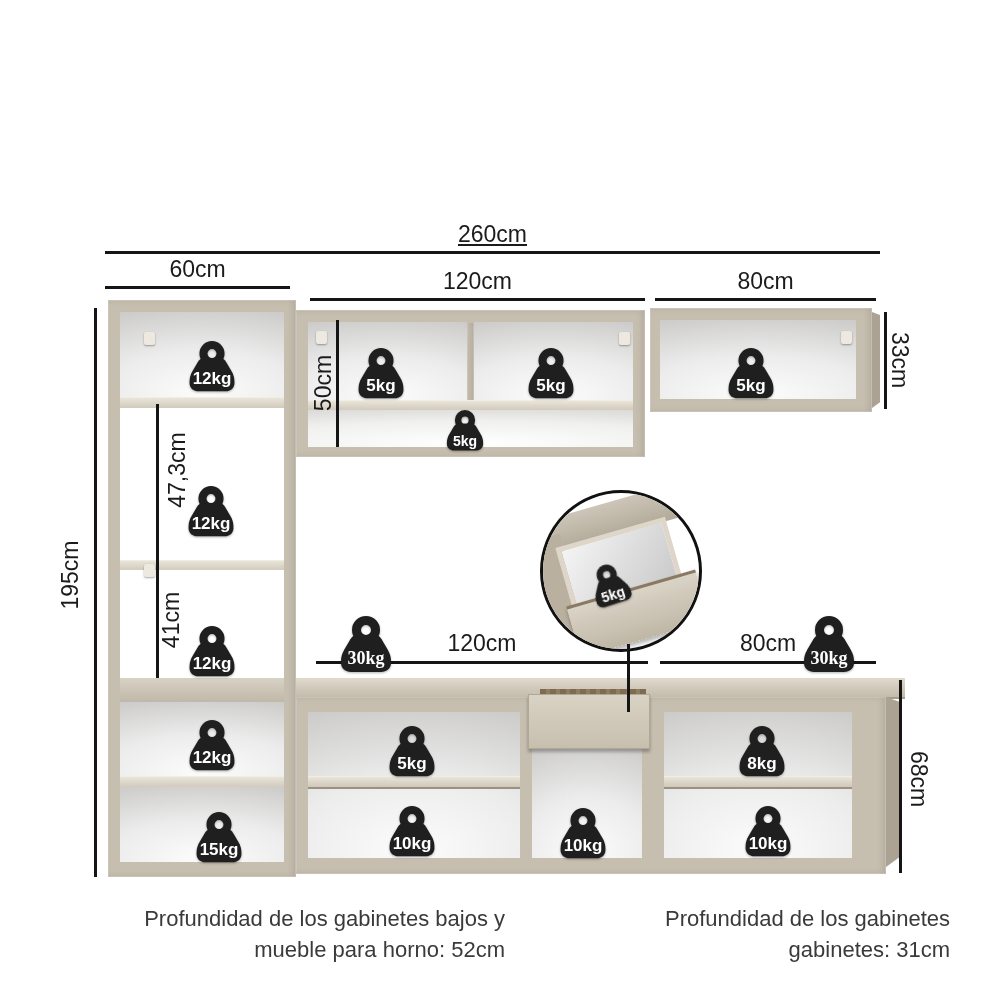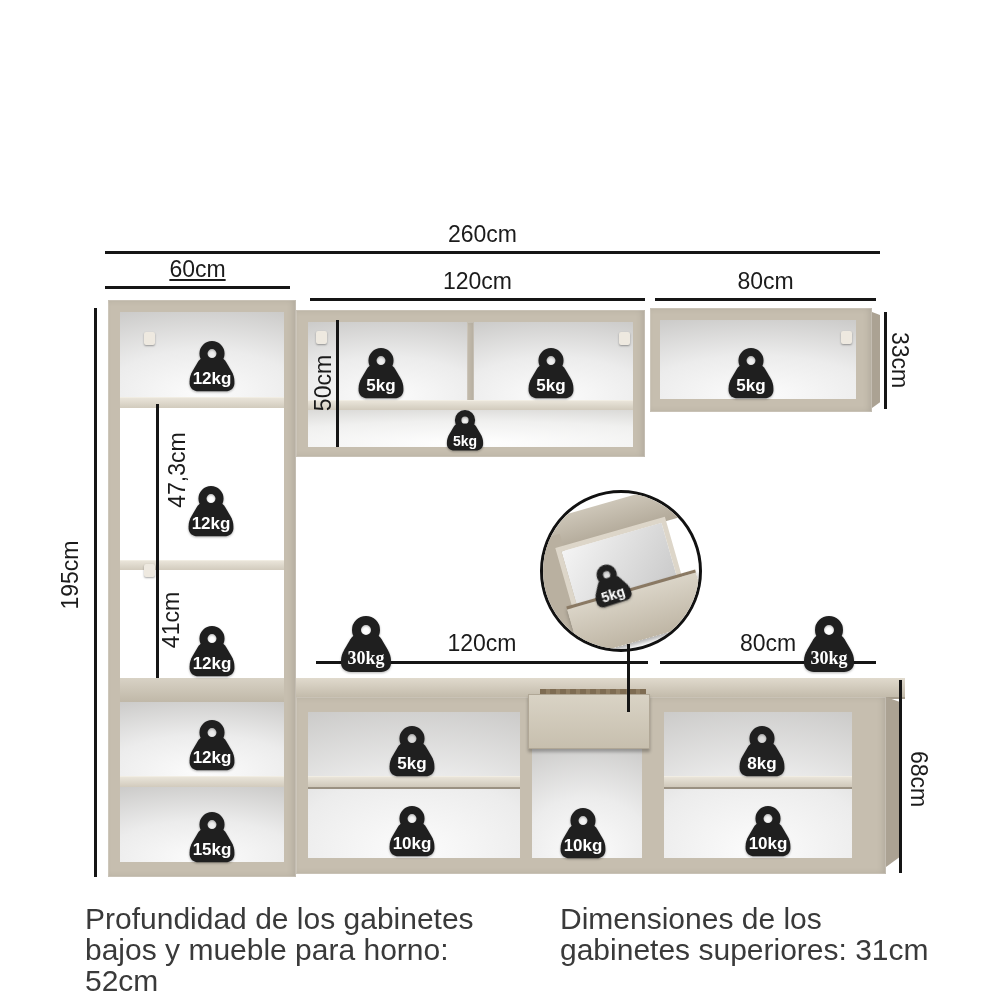--- a/index.html
+++ b/index.html
@@ -39,21 +39,21 @@
          background:#fff;overflow:hidden;z-index:5;}
   .inset>div{position:absolute;}
   .ins-top{left:-18px;top:12px;width:152px;height:34px;background:linear-gradient(#cdc6b8,#b2a999);transform:rotate(-16deg);}
   .ins-side{left:-34px;top:48px;width:70px;height:130px;background:#b9b0a0;transform:rotate(-16deg);}
   .ins-cavity{left:20px;top:38px;width:104px;height:62px;background:linear-gradient(135deg,#f4f4f4,#c9c9c9);
               border:5px solid #ddd6c9;transform:rotate(-16deg);}
   .ins-front{left:28px;top:94px;width:134px;height:50px;background:linear-gradient(#dad4c7,#bfb6a5);
              border-top:3px solid #8a7963;transform:rotate(-16deg);box-shadow:0 3px 4px rgba(0,0,0,.3);}
   .vconnect{left:627px;top:644px;width:3px;height:68px;background:#151515;z-index:6;}
   
-  .caption{font-size:30px;line-height:31px;color:#3a3a3a;text-align:left;}
+  .caption{font-size:22px;line-height:31px;color:#3a3a3a;text-align:right;}
 </style>
 </head>
 <body>
 
 <div class="stage">
 
 
   <div class="abs panel" style="left:108px;top:300px;width:188px;height:577px;">
     <div class="abs interior" style="left:12px;top:12px;width:164px;height:85px;"></div>
     <div class="abs shelf" style="left:12px;top:97px;width:164px;height:11px;"></div>
@@ -112,35 +112,35 @@
   <div class="abs dline" style="left:655px;top:298px;width:221px;height:3px;"></div>
   <div class="abs dline" style="left:94px;top:308px;width:3px;height:569px;"></div>
   <div class="abs dline" style="left:156px;top:404px;width:3px;height:162px;"></div>
   <div class="abs dline" style="left:156px;top:566px;width:3px;height:112px;"></div>
   <div class="abs dline" style="left:336px;top:320px;width:3px;height:127px;"></div>
   <div class="abs dline" style="left:884px;top:312px;width:3px;height:97px;"></div>
   <div class="abs dline" style="left:899px;top:680px;width:3px;height:193px;"></div>
   <div class="abs dline" style="left:316px;top:661px;width:332px;height:3px;"></div>
   <div class="abs dline" style="left:660px;top:661px;width:216px;height:3px;"></div>
 
-  <div class="abs dlab" style="left:95px;width:775px;top:221px;">260cm</div>
-  <div class="abs dlab" style="left:105px;width:185px;top:256px;text-decoration:underline;">60cm</div>
+  <div class="abs dlab" style="left:105px;width:775px;top:221px;text-decoration:underline;">260cm</div>
+  <div class="abs dlab" style="left:105px;width:185px;top:256px;">60cm</div>
   <div class="abs dlab" style="left:310px;width:335px;top:268px;">120cm</div>
   <div class="abs dlab" style="left:655px;width:221px;top:268px;">80cm</div>
   <div class="abs dlab" style="left:316px;width:332px;top:630px;">120cm</div>
   <div class="abs dlab" style="left:660px;width:216px;top:630px;">80cm</div>
   <div class="abs dlab vlab rccw" style="left:10px;top:563px;">195cm</div>
   <div class="abs dlab vlab rccw" style="left:117px;top:458px;">47,3cm</div>
   <div class="abs dlab vlab rccw" style="left:111px;top:608px;">41cm</div>
   <div class="abs dlab vlab rccw" style="left:263px;top:371px;">50cm</div>
   <div class="abs dlab vlab rcw" style="left:840px;top:348px;">33cm</div>
   <div class="abs dlab vlab rcw" style="left:859px;top:767px;">68cm</div>
 
   <div class="abs caption" style="left:85px;top:903px;width:420px;">Profundidad de los gabinetes bajos y mueble para horno: 52cm</div>
-  <div class="abs caption" style="left:560px;top:903px;width:390px;">Dimensiones de los gabinetes superiores: 31cm</div>
+  <div class="abs caption" style="left:560px;top:903px;width:390px;">Profundidad de los gabinetes gabinetes: 31cm</div>
 
 <div class="weight w-std" style="left: 185px; top: 341px;">
       <svg viewBox="0 0 60 58">
         <circle cx="30" cy="14" r="9.5" fill="none" stroke="#1f1f1f" stroke-width="9"></circle>
         <path fill="#1f1f1f" d="M21 19 H39 C42 19 44 20.5 45.6 23.2 L51.5 33.2 C53.8 37.2 55 40.6 55 45 V47 C55 52.5 50.5 56 45 56 H15 C9.5 56 5 52.5 5 47 V45 C5 40.6 6.2 37.2 8.5 33.2 L14.4 23.2 C16 20.5 18 19 21 19 Z"></path>
       </svg>
       <span class="wlabel">12kg</span>
     </div>
     <div class="weight w-std" style="left: 184px; top: 486px;">
       <svg viewBox="0 0 60 58">
@@ -156,21 +156,21 @@
       </svg>
       <span class="wlabel">12kg</span>
     </div>
     <div class="weight w-std" style="left: 185px; top: 720px;">
       <svg viewBox="0 0 60 58">
         <circle cx="30" cy="14" r="9.5" fill="none" stroke="#1f1f1f" stroke-width="9"></circle>
         <path fill="#1f1f1f" d="M21 19 H39 C42 19 44 20.5 45.6 23.2 L51.5 33.2 C53.8 37.2 55 40.6 55 45 V47 C55 52.5 50.5 56 45 56 H15 C9.5 56 5 52.5 5 47 V45 C5 40.6 6.2 37.2 8.5 33.2 L14.4 23.2 C16 20.5 18 19 21 19 Z"></path>
       </svg>
       <span class="wlabel">12kg</span>
     </div>
-    <div class="weight w-std" style="left: 185px; top: 812px;">
+    <div class="weight w-std" style="left: 192px; top: 812px;">
       <svg viewBox="0 0 60 58">
         <circle cx="30" cy="14" r="9.5" fill="none" stroke="#1f1f1f" stroke-width="9"></circle>
         <path fill="#1f1f1f" d="M21 19 H39 C42 19 44 20.5 45.6 23.2 L51.5 33.2 C53.8 37.2 55 40.6 55 45 V47 C55 52.5 50.5 56 45 56 H15 C9.5 56 5 52.5 5 47 V45 C5 40.6 6.2 37.2 8.5 33.2 L14.4 23.2 C16 20.5 18 19 21 19 Z"></path>
       </svg>
       <span class="wlabel">15kg</span>
     </div>
     <div class="weight w-std" style="left: 354px; top: 348px;">
       <svg viewBox="0 0 60 58">
         <circle cx="30" cy="14" r="9.5" fill="none" stroke="#1f1f1f" stroke-width="9"></circle>
         <path fill="#1f1f1f" d="M21 19 H39 C42 19 44 20.5 45.6 23.2 L51.5 33.2 C53.8 37.2 55 40.6 55 45 V47 C55 52.5 50.5 56 45 56 H15 C9.5 56 5 52.5 5 47 V45 C5 40.6 6.2 37.2 8.5 33.2 L14.4 23.2 C16 20.5 18 19 21 19 Z"></path>

